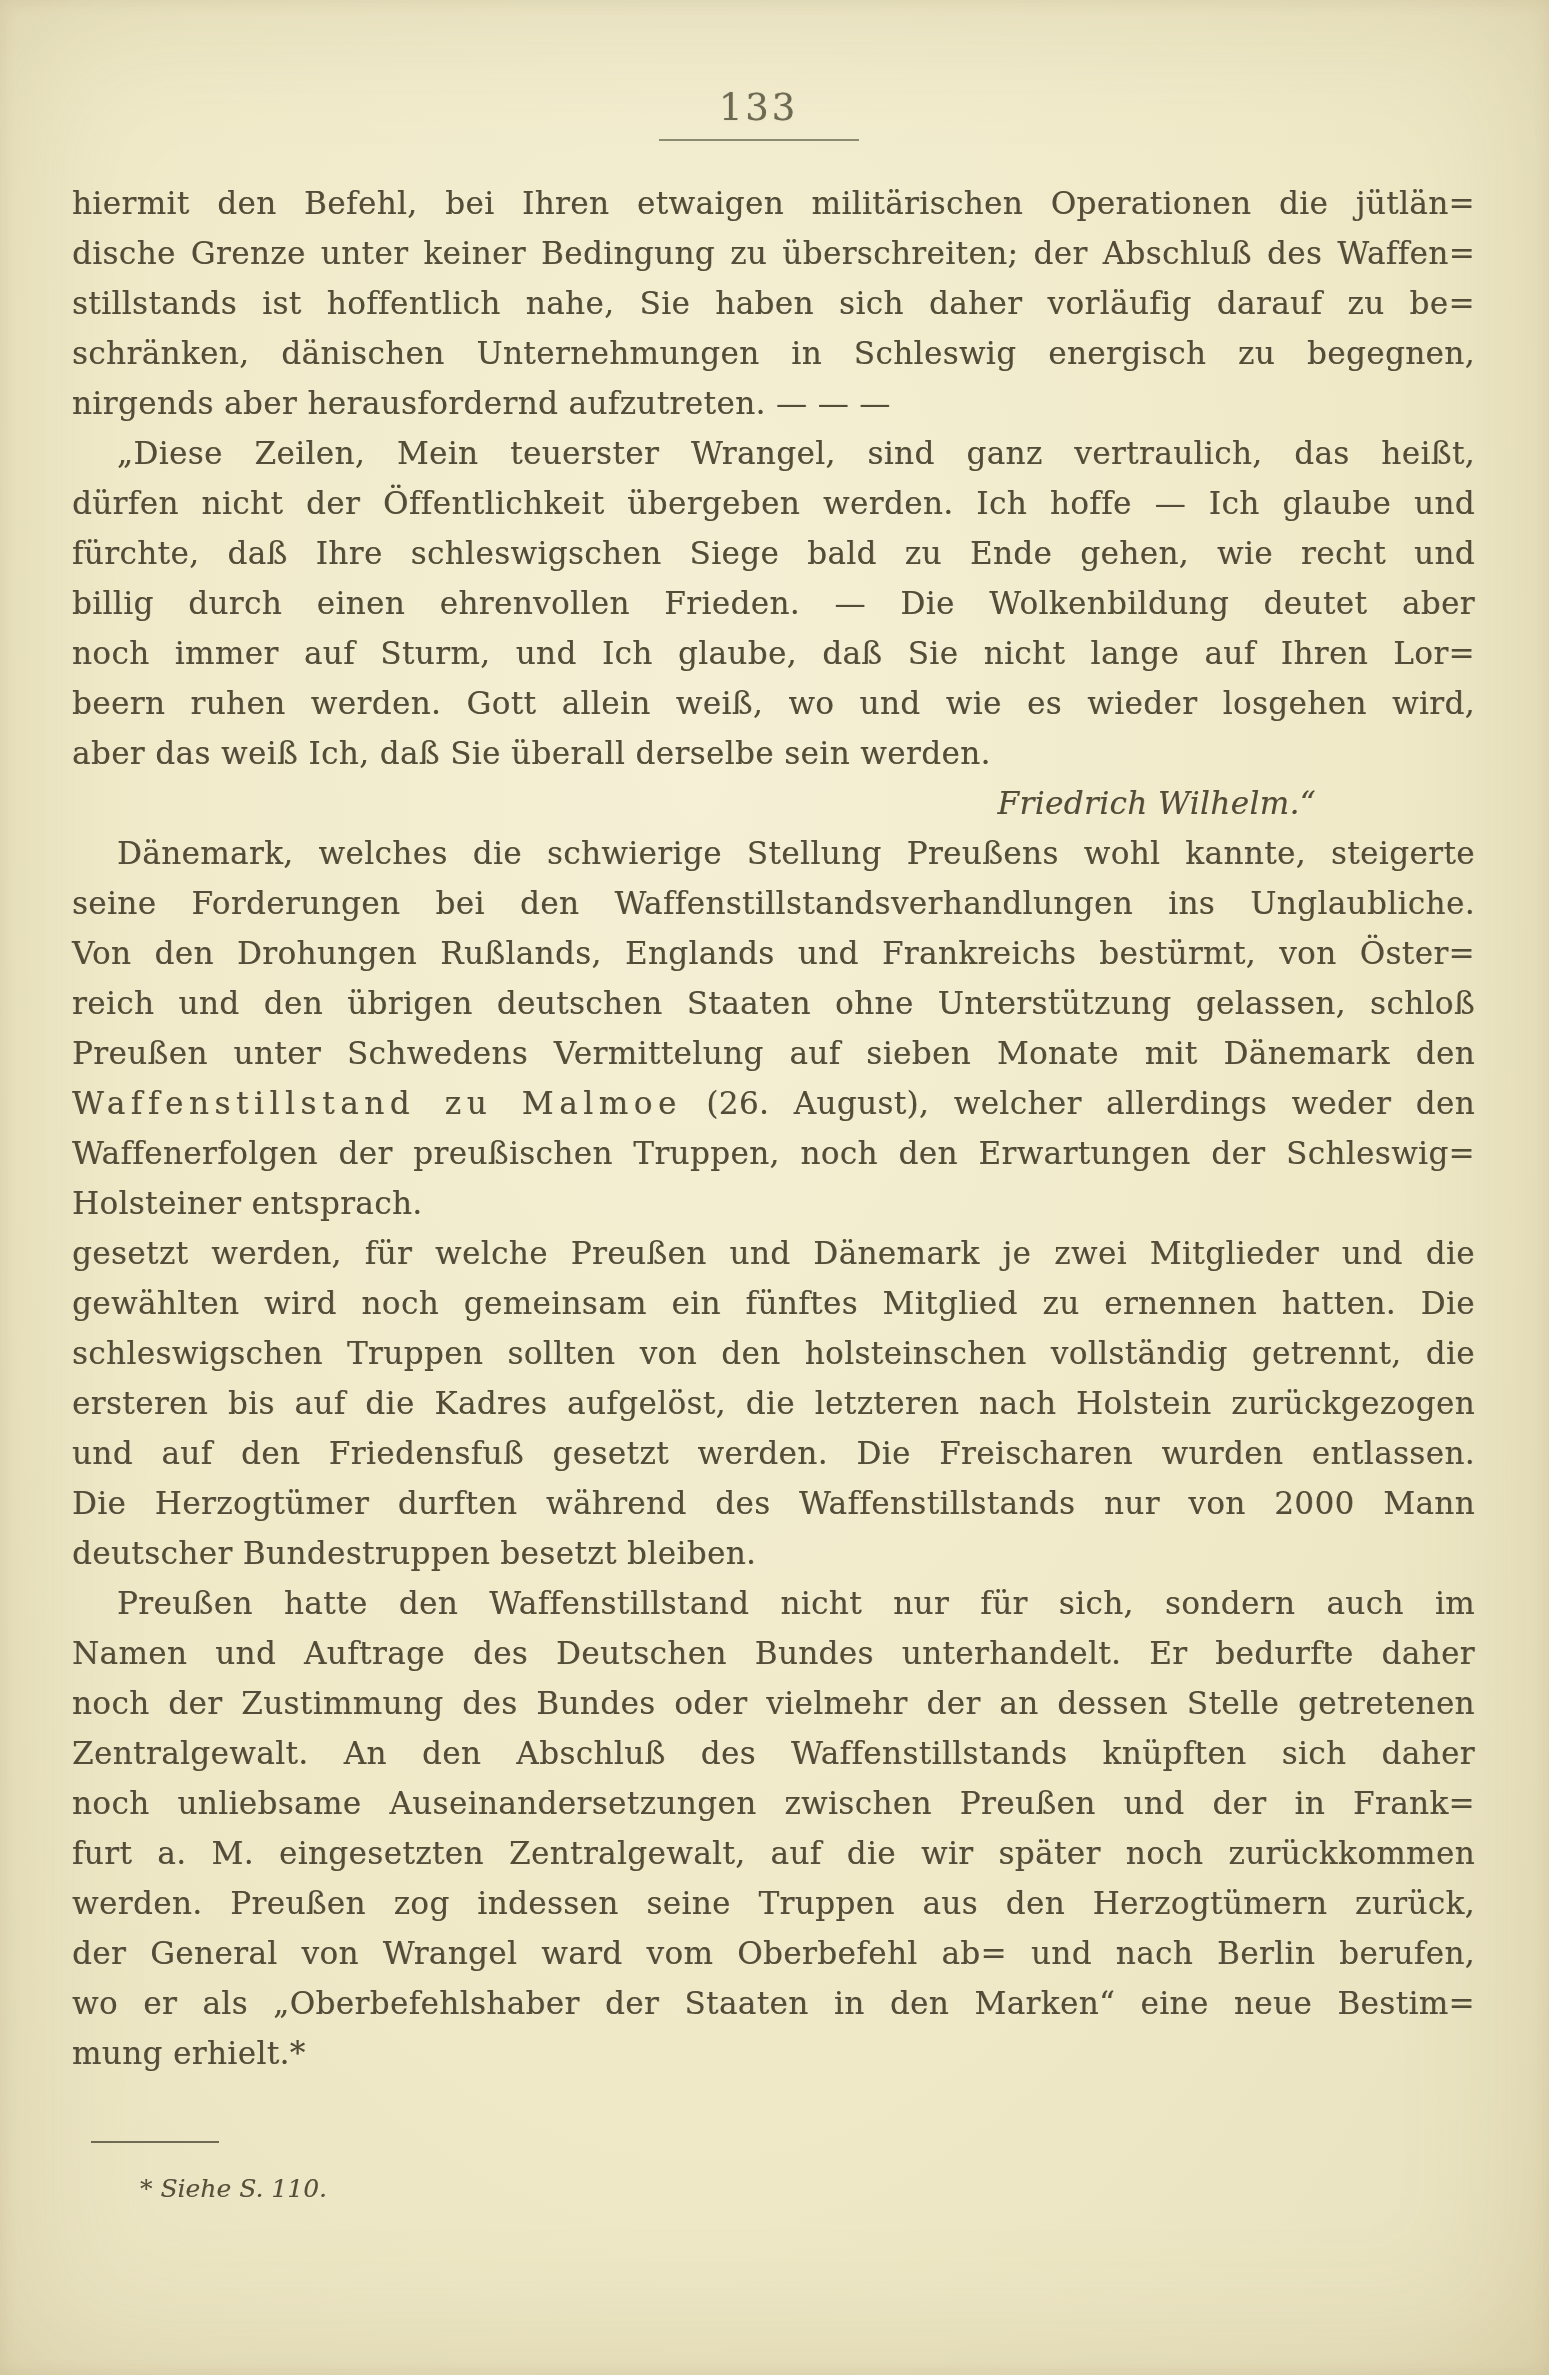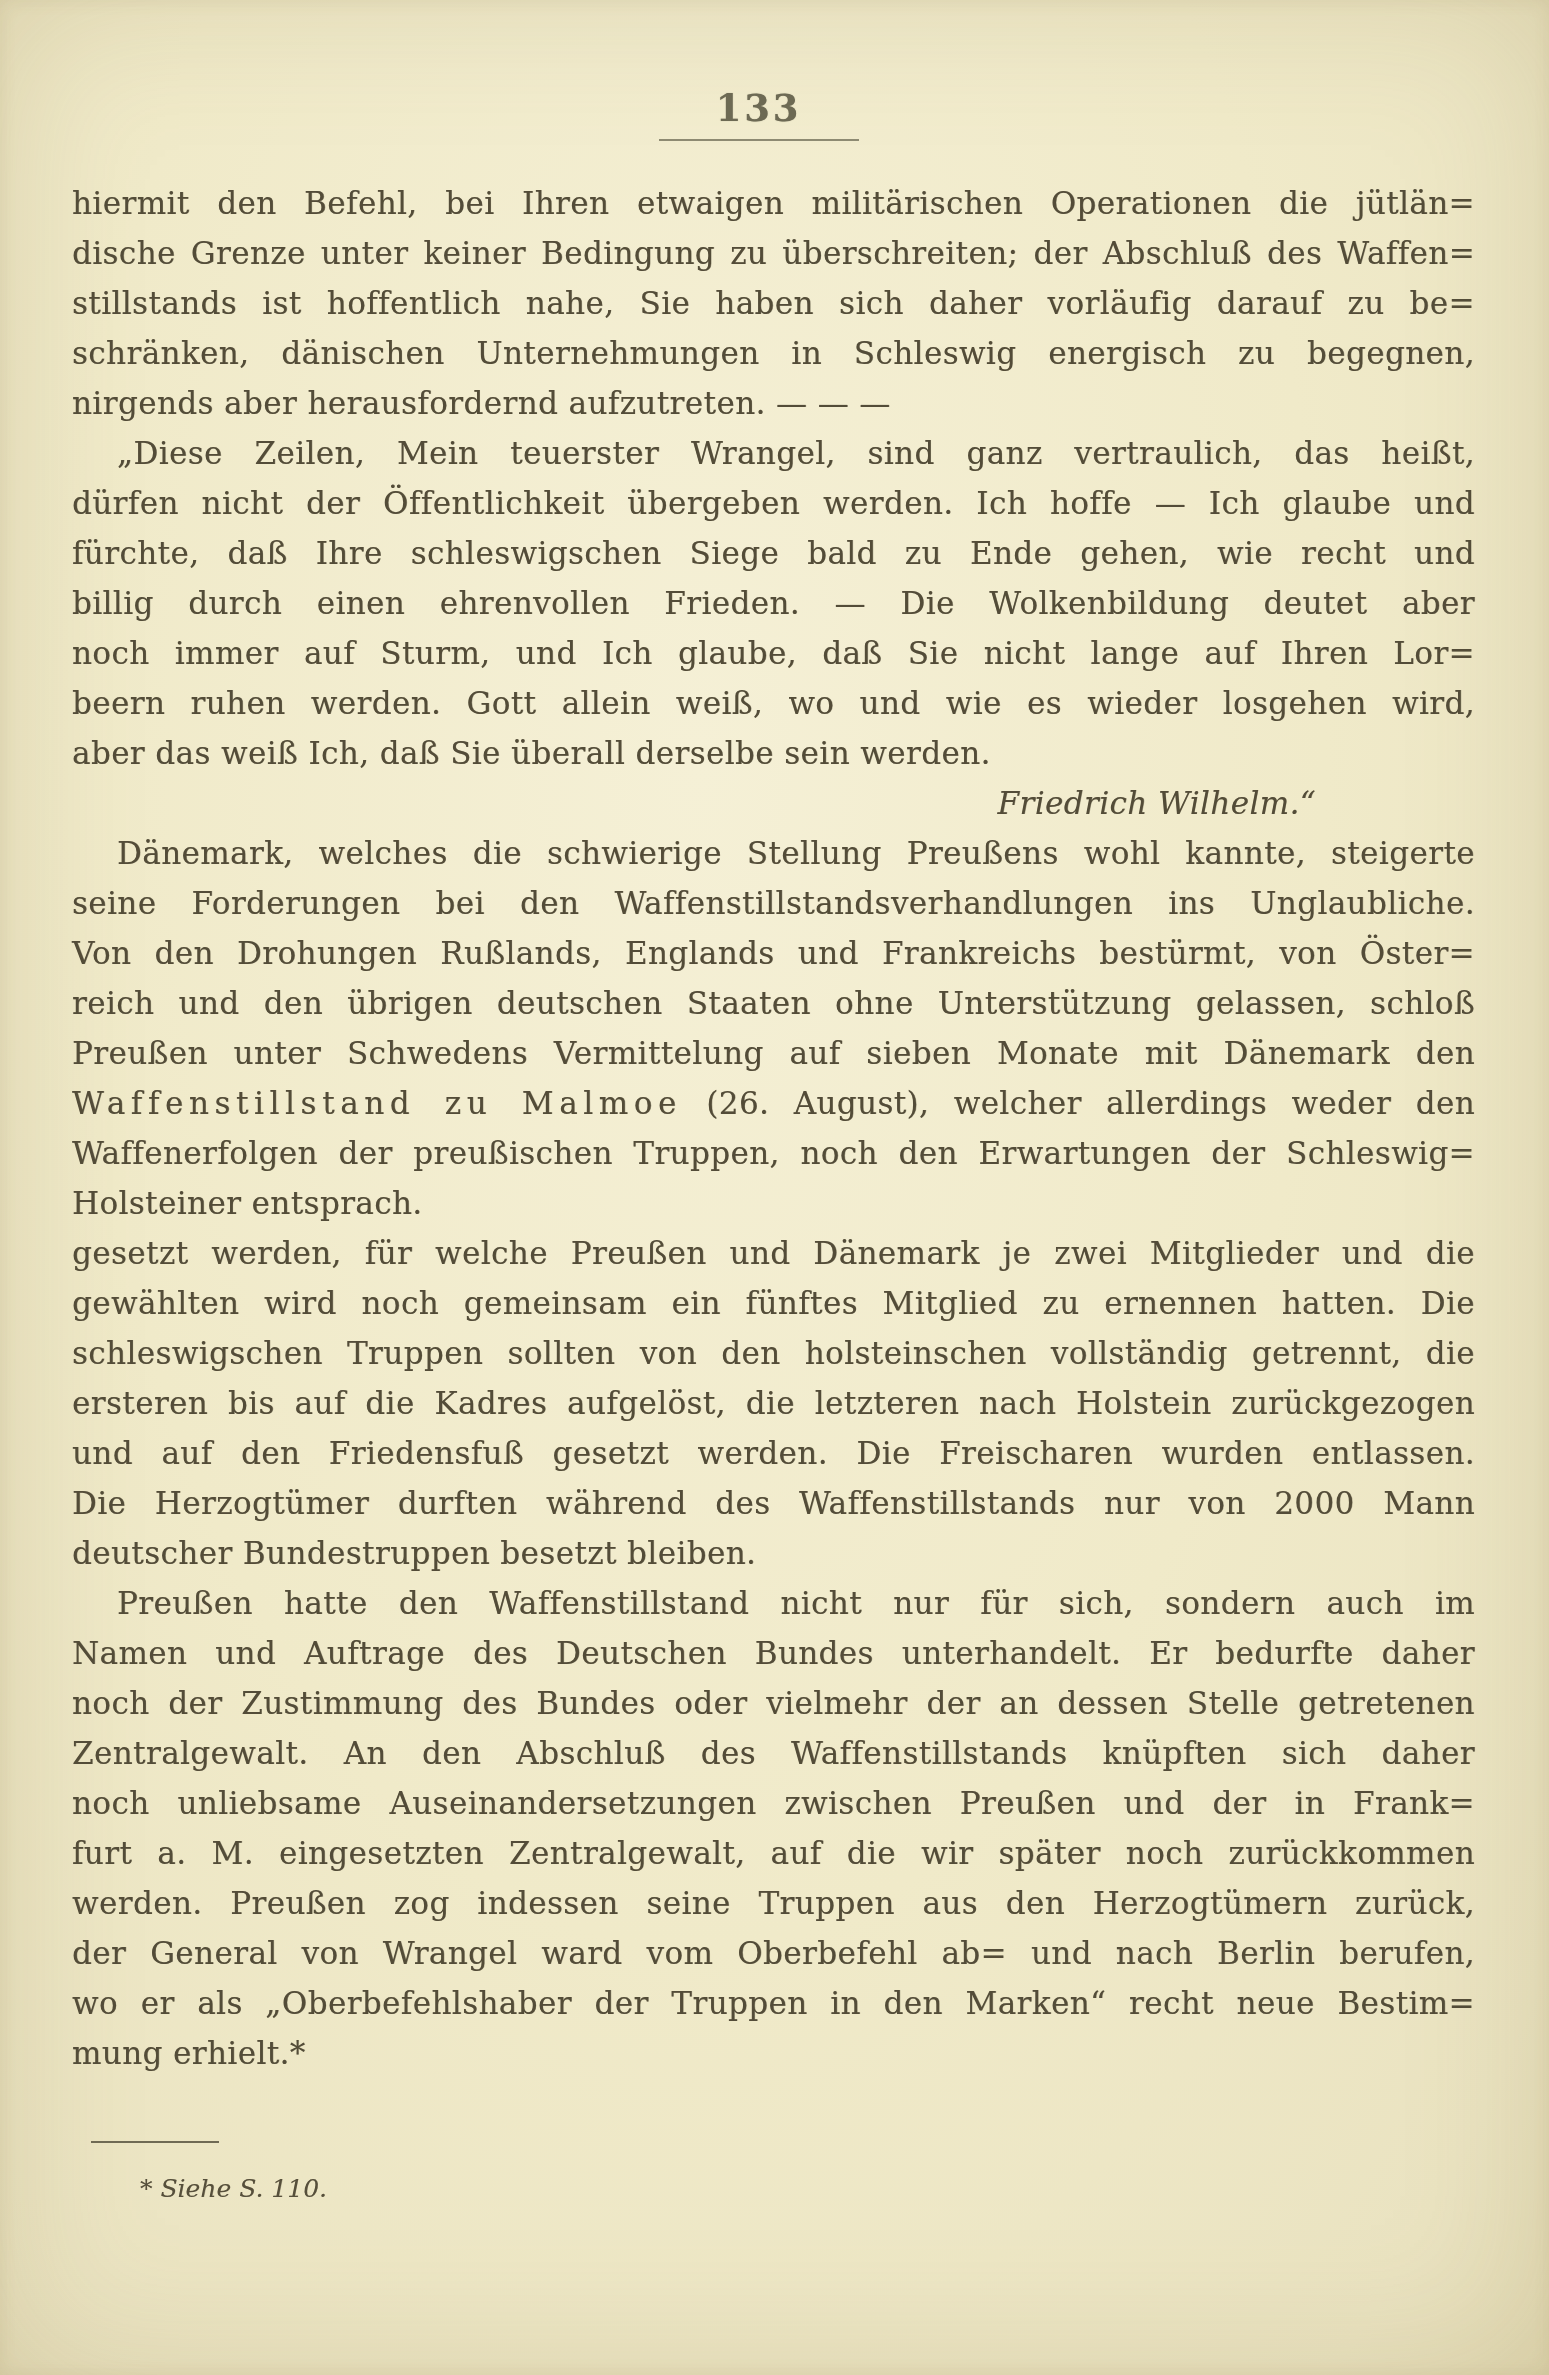--- a/index.html
+++ b/index.html
@@ -14,21 +14,20 @@
     overflow: hidden;
     font-family: "DejaVu Serif", "Liberation Serif", serif;
     color: #534c38;
   }
   .pagenum-wrap {
     position: absolute;
     left: 618px;
     top: 86px;
     width: 281px;
     text-align: center;
-    font-weight: bold;
   }
   .pagenum {
     font-size: 37px;
     letter-spacing: 2.8px;
     color: #6d6a54;
     text-shadow: 0 0 0.9px rgba(109,106,84,0.5);
   }
   .pagenum-rule {
     position: absolute;
     left: 659px;
@@ -117,20 +116,20 @@
       <div class="line"><span>Die Herzogtümer durften während des Waffenstillstands nur von 2000 Mann</span></div>
       <div class="line nojust"><span>deutscher Bundestruppen besetzt bleiben.</span></div>
       <div class="line indent"><span>Preußen hatte den Waffenstillstand nicht nur für sich, sondern auch im</span></div>
       <div class="line"><span>Namen und Auftrage des Deutschen Bundes unterhandelt.  Er bedurfte daher</span></div>
       <div class="line"><span>noch der Zustimmung des Bundes oder vielmehr der an dessen Stelle getretenen</span></div>
       <div class="line"><span>Zentralgewalt.  An den Abschluß des Waffenstillstands knüpften sich daher</span></div>
       <div class="line"><span>noch unliebsame Auseinandersetzungen zwischen Preußen und der in Frank=</span></div>
       <div class="line"><span>furt a. M. eingesetzten Zentralgewalt, auf die wir später noch zurückkommen</span></div>
       <div class="line"><span>werden.  Preußen zog indessen seine Truppen aus den Herzogtümern zurück,</span></div>
       <div class="line"><span>der General von Wrangel ward vom Oberbefehl ab= und nach Berlin berufen,</span></div>
-      <div class="line"><span>wo er als „Oberbefehlshaber der Truppen in den Marken“ recht neue Bestim=</span></div>
+      <div class="line"><span>wo er als „Oberbefehlshaber der Staaten in den Marken“ eine neue Bestim=</span></div>
       <div class="line nojust"><span>mung erhielt.*</span></div>
     </div>
 
   <div class="footnote-rule"></div>
   <div class="footnote">* Siehe S. 110.</div>
 </div>
 
 
 </body></html>

